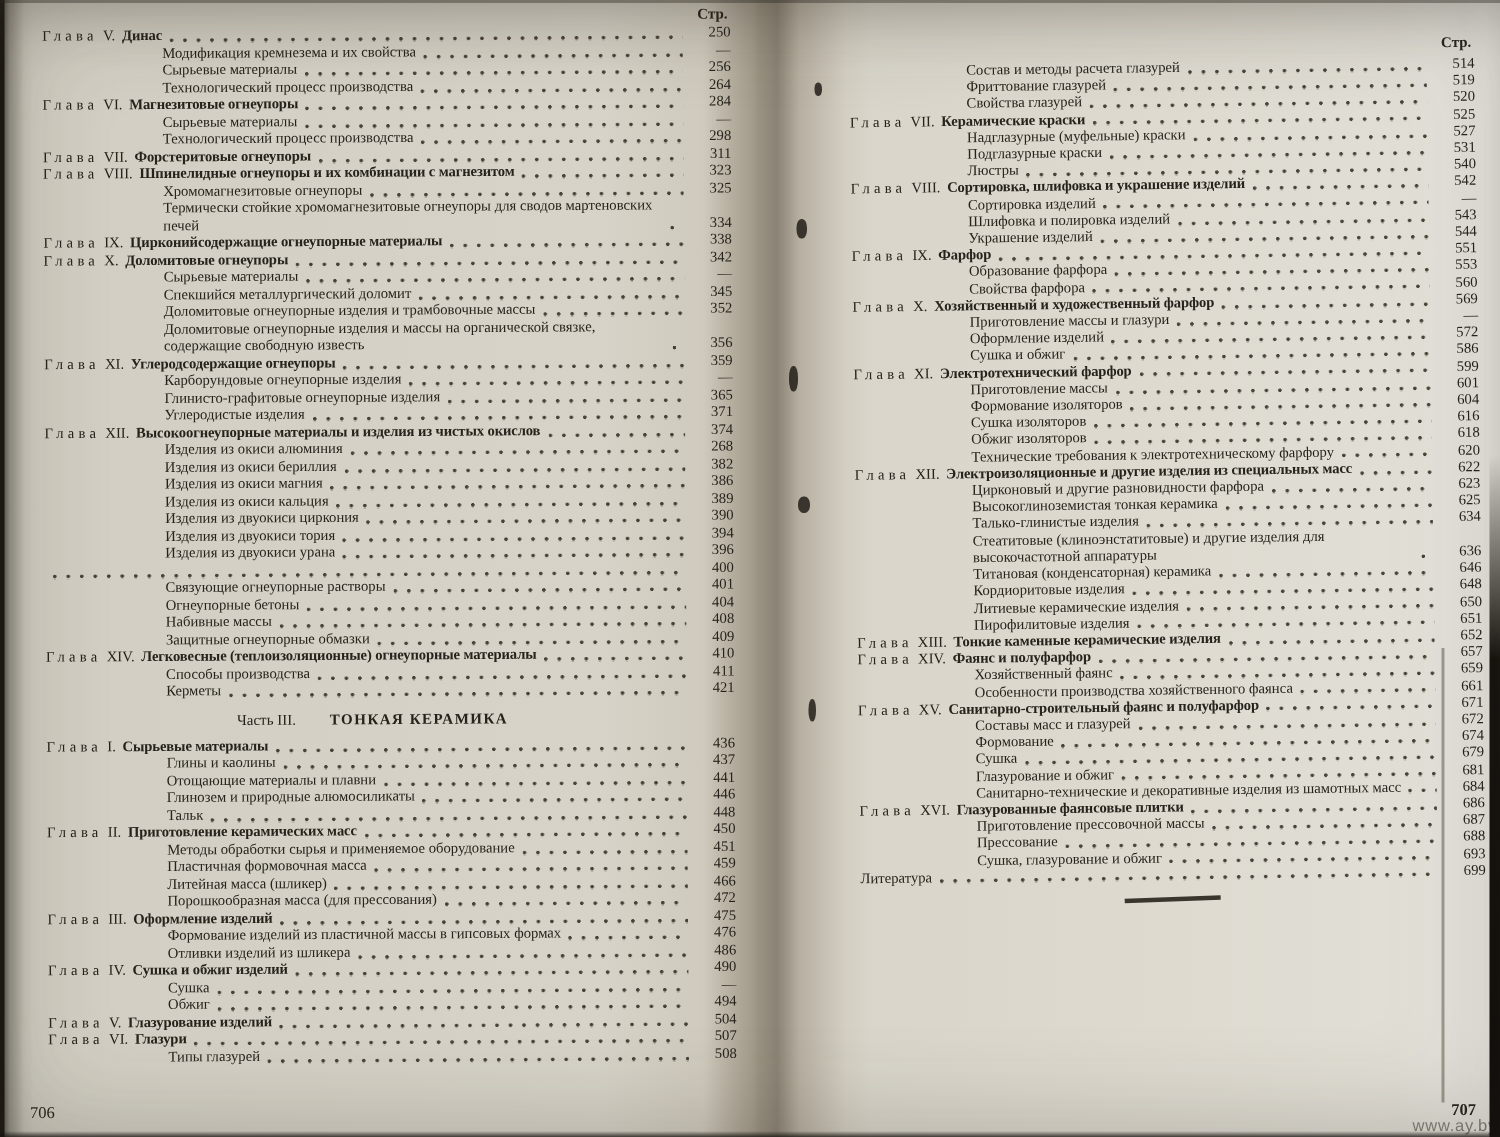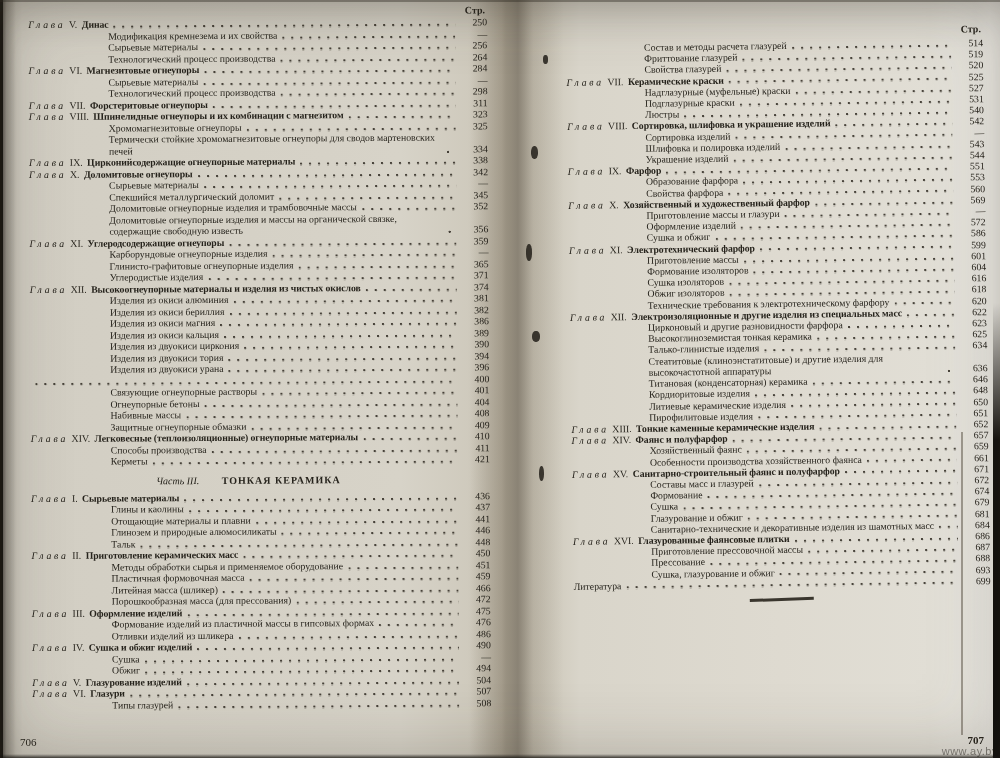--- a/index.html
+++ b/index.html
@@ -16,33 +16,33 @@
   .page-right{left:497px;width:503px;padding:0 14px 0 72px;}
   .tilt-l{transform:rotate(-0.35deg);transform-origin:40% 0;}
   .tilt-r{transform:rotate(-0.8deg);transform-origin:50% 40%;}
 
   .row{display:flex;align-items:flex-end;font-size:9.8px;line-height:11.5px;}
   .page-right .row{line-height:11.2px;}
   .row.s{padding-left:80px;}
   .page-right .row.s{padding-left:78px;}
   .row.s0{padding-left:0;}
   .txt{flex:0 1 auto;}
-  .gw{letter-spacing:2.8px;font-style:italic;}
+  .gw{letter-spacing:2.8px;}
   .gn{padding:0 2px 0 1px;}
   .ti{font-weight:700;letter-spacing:-0.1px;}
   .dots{flex:1 1 10px;min-width:8px;height:3px;margin:0 2px 1.5px 5px;align-self:flex-end;
     background-image:radial-gradient(circle at 1.2px 1.2px, rgba(45,40,32,.85) 1px, rgba(45,40,32,0) 1.4px);
     background-size:9px 3px;background-repeat:repeat-x;background-position:0 0;}
   .pg{flex:0 0 30px;text-align:right;white-space:nowrap;}
 
   .str{text-align:right;font-weight:700;font-size:10px;line-height:12px;padding-right:2px;}
   .page-right .str{margin-top:26px;margin-bottom:2px;}
 
   .part{text-align:center;font-size:10px;line-height:12px;margin:8px 24px 5px 0;}
-  .part-a{font-style:italic;margin-right:20px;}
+  .part-a{margin-right:20px;}
   .part-b{font-weight:700;letter-spacing:1px;margin-top:42px;}
 
   .endrule{width:64px;height:3px;background:#3a362e;margin:9px 0 0 176px;transform:rotate(-1.2deg);}
 
   .folio{position:absolute;font-size:11px;}
   .folio-left{left:20px;bottom:10px;}
   .folio-right{right:16px;bottom:12px;font-weight:700;margin-top:16px;}
   .watermark{position:absolute;right:2px;bottom:1px;font-family:"Liberation Sans","DejaVu Sans",sans-serif;
     font-size:11px;color:#83807a;letter-spacing:.5px;}
 
@@ -177,21 +177,21 @@
             <span class="pg">371</span>
           </div>
           <div class="row ch">
             <span class="txt"><span class="gw">Глава</span> <span class="gn">XII.</span> <span class="ti">Высокоогнеупорные материалы и изделия из чистых окислов</span></span>
             <span class="dots"></span>
             <span class="pg">374</span>
           </div>
           <div class="row s">
             <span class="txt">Изделия из окиси алюминия</span>
             <span class="dots"></span>
-            <span class="pg">381</span>
+            <span class="pg">268</span>
           </div>
           <div class="row s">
             <span class="txt">Изделия из окиси бериллия</span>
             <span class="dots"></span>
             <span class="pg">382</span>
           </div>
           <div class="row s">
             <span class="txt">Изделия из окиси магния</span>
             <span class="dots"></span>
             <span class="pg">386</span>

